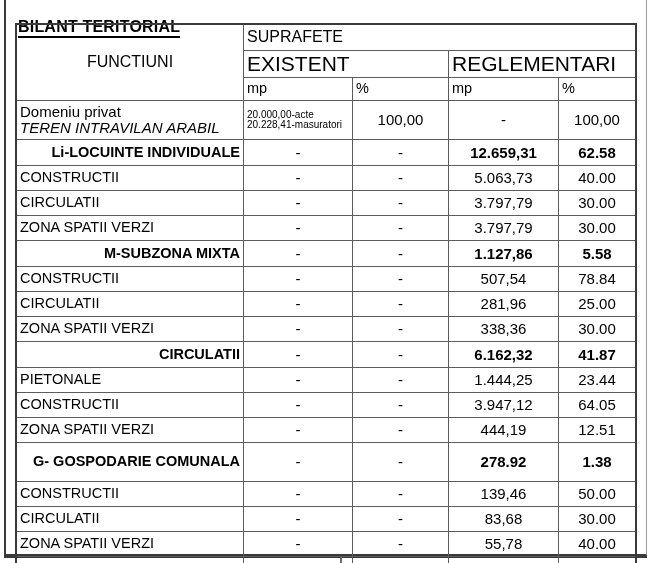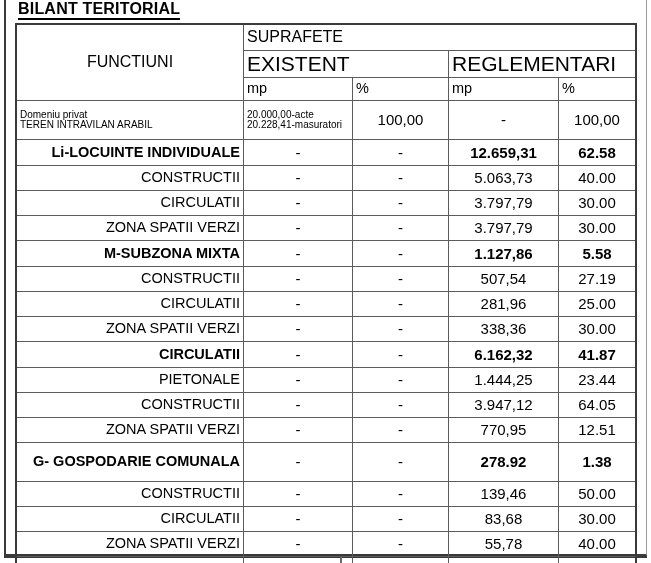--- a/index.html
+++ b/index.html
@@ -53,21 +53,21 @@
     top: 556px;
     width: 305px;
     height: 7px;
     border-top: 2px solid #3a3a3a;
     box-sizing: border-box;
   }
 
   .title {
     position: absolute;
     left: 18px;
-    top: 0;
+    top: 18px;
     font-size: 16px;
     font-weight: bold;
     letter-spacing: 0.2px;
     border-bottom: 2px solid #000;
     padding-bottom: 1px;
     line-height: 17px;
     white-space: nowrap;
   }
 
   
@@ -114,40 +114,40 @@
   }
   td.cell-num.bold { font-weight: bold; }
 
   td.lbl-main {
     text-align: right;
     padding-left: 12px;
     font-weight: bold;
     font-size: 14.5px;
   }
   td.lbl-sub {
-    text-align: right;
+    text-align: left;
     font-weight: normal;
     font-size: 14.5px;
   }
   td.lbl-plain {
     text-align: left;
     padding-left: 8px;
     font-weight: normal;
     font-size: 14.5px;
   }
   td.lbl-two {
     text-align: left;
     padding-left: 6px;
     font-weight: normal;
-    font-size: 10px;
+    font-size: 15px;
     line-height: 1.12;
     white-space: normal;
   }
   td.lbl-two .l1 { display: block; }
-  td.lbl-two .l2 { display: block; }
+  td.lbl-two .l2 { display: block; font-style: italic; }
 
   td.stacked {
     text-align: left;
     padding-left: 4px;
     font-size: 10px;
     line-height: 1.2;
     white-space: normal;
   }
   td.stacked span { display: block; }
 
@@ -242,21 +242,21 @@
       <td class="cell-num">-</td>
       <td class="cell-num bold">1.127,86</td>
       <td class="cell-num bold">5.58</td>
     </tr>
 
     <tr class="r-normal">
       <td class="lbl-sub">CONSTRUCTII</td>
       <td class="cell-num">-</td>
       <td class="cell-num">-</td>
       <td class="cell-num">507,54</td>
-      <td class="cell-num">27.19</td>
+      <td class="cell-num">78.84</td>
     </tr>
 
     <tr class="r-normal">
       <td class="lbl-sub">CIRCULATII</td>
       <td class="cell-num">-</td>
       <td class="cell-num">-</td>
       <td class="cell-num">281,96</td>
       <td class="cell-num">25.00</td>
     </tr>
 
@@ -289,21 +289,21 @@
       <td class="cell-num">-</td>
       <td class="cell-num">-</td>
       <td class="cell-num">3.947,12</td>
       <td class="cell-num">64.05</td>
     </tr>
 
     <tr class="r-normal">
       <td class="lbl-sub">ZONA SPATII VERZI</td>
       <td class="cell-num">-</td>
       <td class="cell-num">-</td>
-      <td class="cell-num">770,95</td>
+      <td class="cell-num">444,19</td>
       <td class="cell-num">12.51</td>
     </tr>
 
     <tr class="r-tall">
       <td class="lbl-main">G- GOSPODARIE COMUNALA</td>
       <td class="cell-num">-</td>
       <td class="cell-num">-</td>
       <td class="cell-num bold">278.92</td>
       <td class="cell-num bold">1.38</td>
     </tr>

